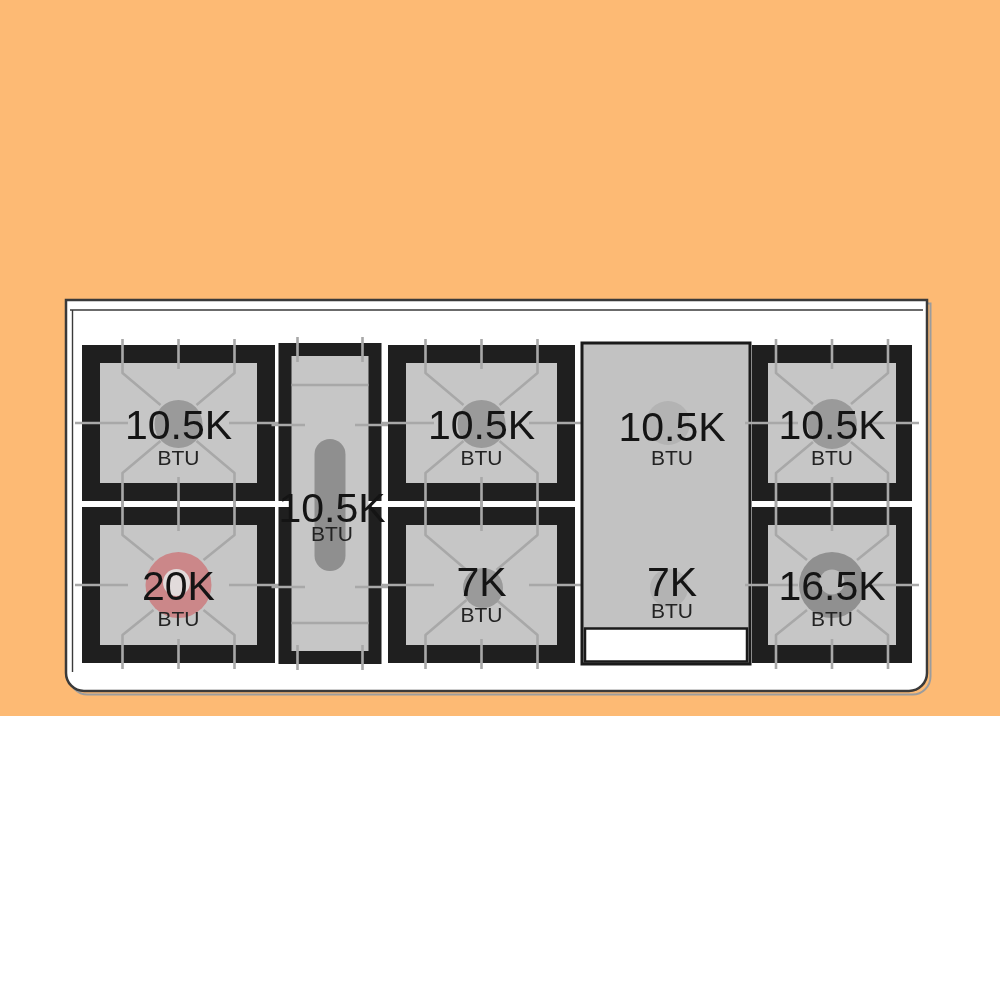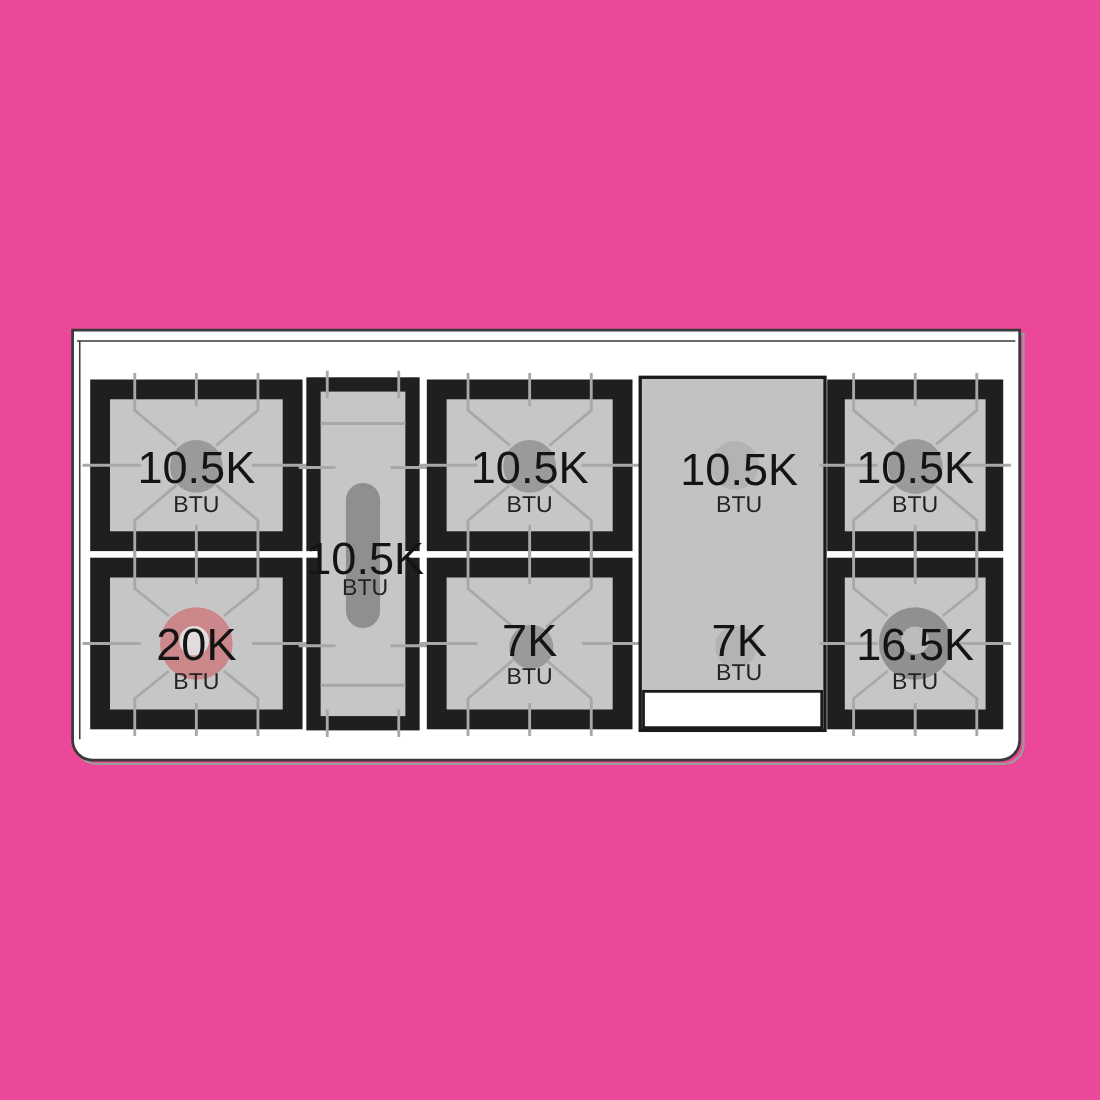--- a/index.html
+++ b/index.html
@@ -1,16 +1,16 @@
 <!DOCTYPE html>
 <html><head>
 <meta charset="utf-8">
 <style>
   html,body{margin:0;padding:0;background:#ffffff;}
-  .canvas{position:relative;width:1000px;height:1000px;background:#ec4899;overflow:hidden;}
+  .canvas{position:relative;width:1000px;height:716px;background:#fdba74;overflow:hidden;}
   svg{display:block;}
   .frame{fill:#1f1f1f;}
   .surface{fill:#c6c6c6;}
   .grateline{fill:none;stroke:#a8a8a8;stroke-width:2.6;stroke-linejoin:round;stroke-linecap:butt;}
   .burner{fill:#9a9a9a;}
   .burner-faint{fill:#b3b3b3;}
   .burner-oval{fill:#8f8f8f;}
   .burner-hot{fill:#cb8789;}
   .burner-hot-core{fill:#e2dbdb;}
   .burner-big{fill:#909090;}

